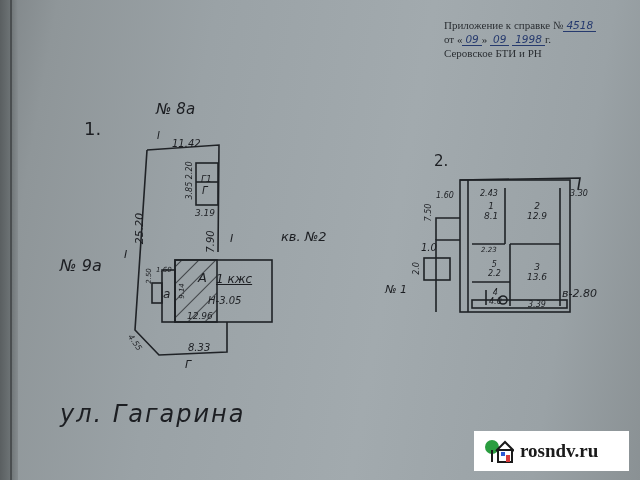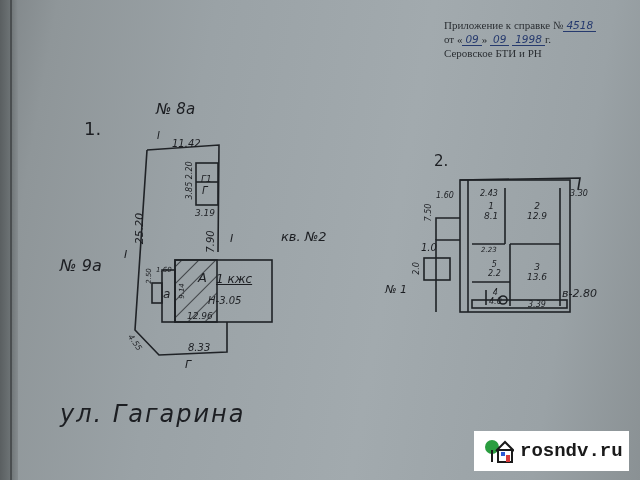--- a/index.html
+++ b/index.html
@@ -16,21 +16,21 @@
   .stamp { position:absolute; left:444px; top:18px; color:#2b2f33; font-size:11px; line-height:14px; }
   .stamp .hw { color:#263a6e; font-family:"DejaVu Sans", sans-serif; font-style:italic; font-weight:normal; font-size:10.5px; }
   .stamp .ul { border-bottom:1px solid #263a6e; padding:0 3px; }
   .hand { position:absolute; color:#1c1e22; font-family:"DejaVu Sans", sans-serif; font-style:italic; white-space:nowrap; }
   .print { position:absolute; color:#1c1e22; font-family:"DejaVu Sans", sans-serif; white-space:nowrap; }
   svg.plan { position:absolute; left:0; top:0; }
   .logo {
     position:absolute; left:474px; top:431px; width:155px; height:40px; background:#ffffff;
     display:flex; align-items:center; padding-left:10px; box-sizing:border-box;
   }
-  .logo-text { font-family:Liberation Mono, monospace; font-weight:bold; font-size:19px; color:#1a1a1a; margin-left:6px; }
+  .logo-text { font-family:Liberation Serif, serif; font-weight:bold; font-size:19px; color:#1a1a1a; margin-left:6px; }
 </style>
 </head>
 <body>
 
 <div class="binding"></div>
 <div class="binding-line"></div>
 
 <div class="stamp">
   <div>
     <span>Приложение к справке №</span><span class="hw ul">4518</span>

